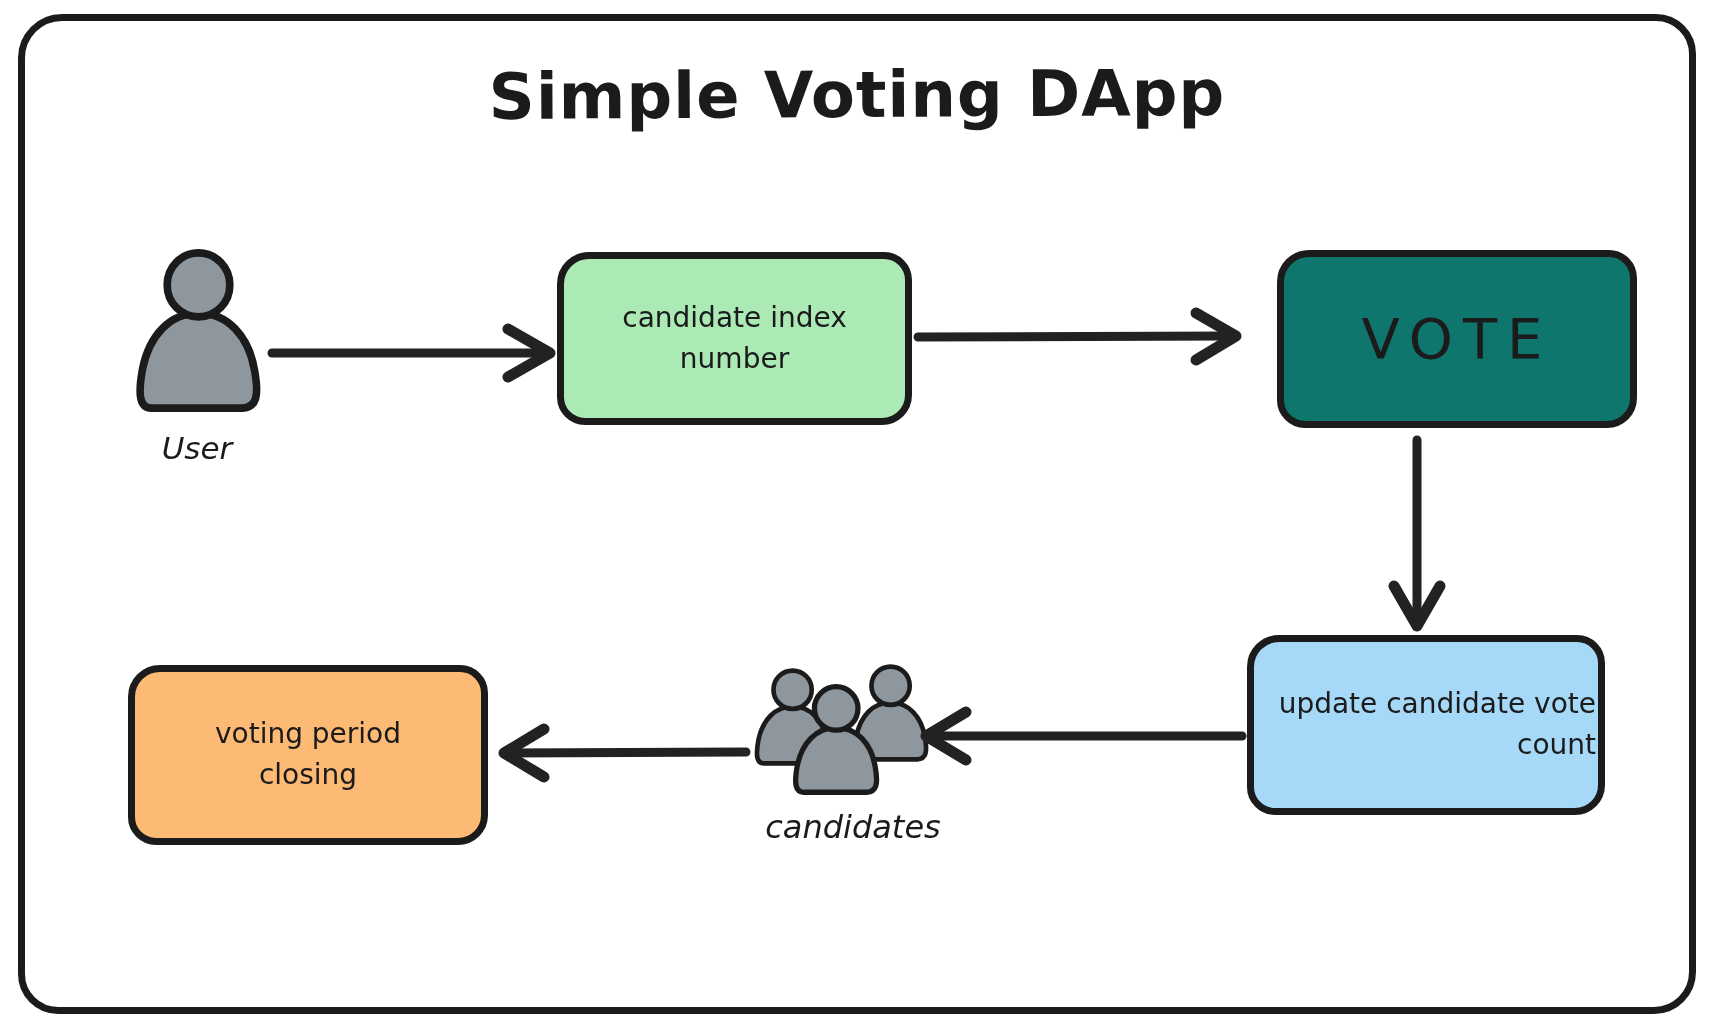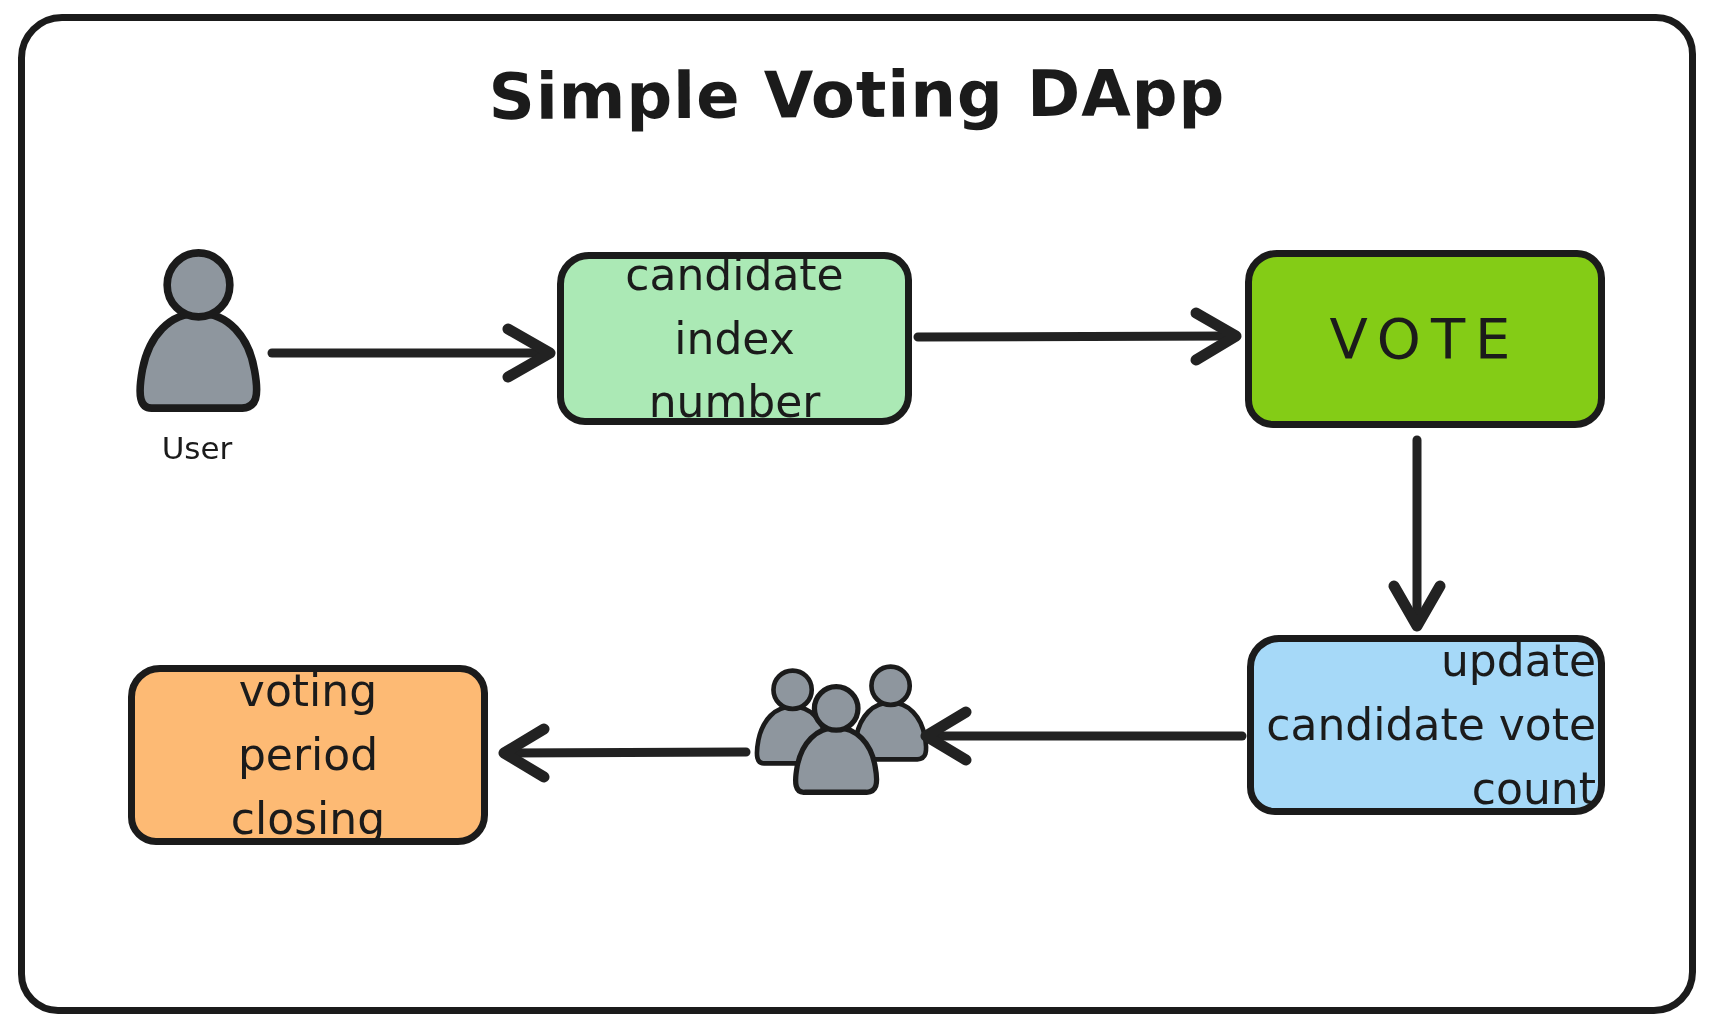--- a/index.html
+++ b/index.html
@@ -9,36 +9,36 @@
 
   .frame { position:absolute; left:18px; top:14px; width:1678px; height:1000px;
            border:7px solid #1b1b1b; border-radius:44px 40px 42px 40px; background:#ffffff; }
 
   .title { position:absolute; left:0; top:58px; width:1714px; text-align:center;
            font-size:64px; font-weight:bold; letter-spacing:1px;
            transform:rotate(-0.3deg); }
 
   .node { position:absolute; display:flex; align-items:center; justify-content:center;
           border:7px solid #1b1b1b; border-radius:32px 28px 30px 28px;
-          text-align:center; font-size:44px; line-height:1.45; }
+          text-align:center; font-size:28px; line-height:1.45; }
   .node .node-label { display:block; }
 
   #node-candidate-index { left:557px; top:252px; width:355px; height:173px; }
   #node-candidate-index .node-label { max-width:270px; }
 
   #node-vote { left:1245px; top:250px; width:360px; height:178px;
                font-size:56px; letter-spacing:10px; font-weight:500; }
 
   #node-update-count { left:1247px; top:635px; width:358px; height:180px;text-align:right; }
   #node-update-count .node-label { max-width:340px; }
 
   #node-voting-period { left:128px; top:665px; width:360px; height:180px; }
   #node-voting-period .node-label { max-width:270px; }
 
-  .actor-label { position:absolute; text-align:center; font-size:31px; }
+  .actor-label { position:absolute; text-align:center; font-size:31px;font-style:italic; }
   #label-user { left:117px; top:430px; width:160px; }
   #label-candidates { left:753px; top:808px; width:200px; font-size:32px; }
 
   svg.overlay { position:absolute; left:0; top:0; width:1714px; height:1031px;
                 pointer-events:none; }
   .edge { stroke:#222222; stroke-width:9; fill:none;
           stroke-linecap:round; stroke-linejoin:round; }
   .edge-head { stroke:#222222; stroke-width:11; fill:none;
                stroke-linecap:round; stroke-linejoin:round; }
 </style>
@@ -92,28 +92,29 @@
     <g>
       <path class="edge" d="M746,752 L508,753"></path>
       <path class="edge-head" d="M544,729 L504,753 L544,777"></path>
     </g>
   </svg>
 
   <div class="node" id="node-candidate-index" style="background-color: rgb(171, 233, 181);">
     <span class="node-label">candidate index number</span>
   </div>
 
-  <div class="node" id="node-vote" style="background-color: #84cc16;">
+  <div class="node" id="node-vote" style="background-color: #0f766e; margin-left: 32px;">
     <span class="node-label">VOTE</span>
   </div>
 
   <div class="node" id="node-update-count" style="background-color: rgb(166, 217, 248);">
     <span class="node-label">update candidate vote count</span>
   </div>
 
   <div class="node" id="node-voting-period" style="background-color: #fdba74;">
     <span class="node-label">voting period closing</span>
   </div>
 
   <div class="actor-label" id="label-user">User</div>
 
+  <div class="actor-label" id="label-candidates">candidates</div>
 
 </div>
 
 </body></html>

